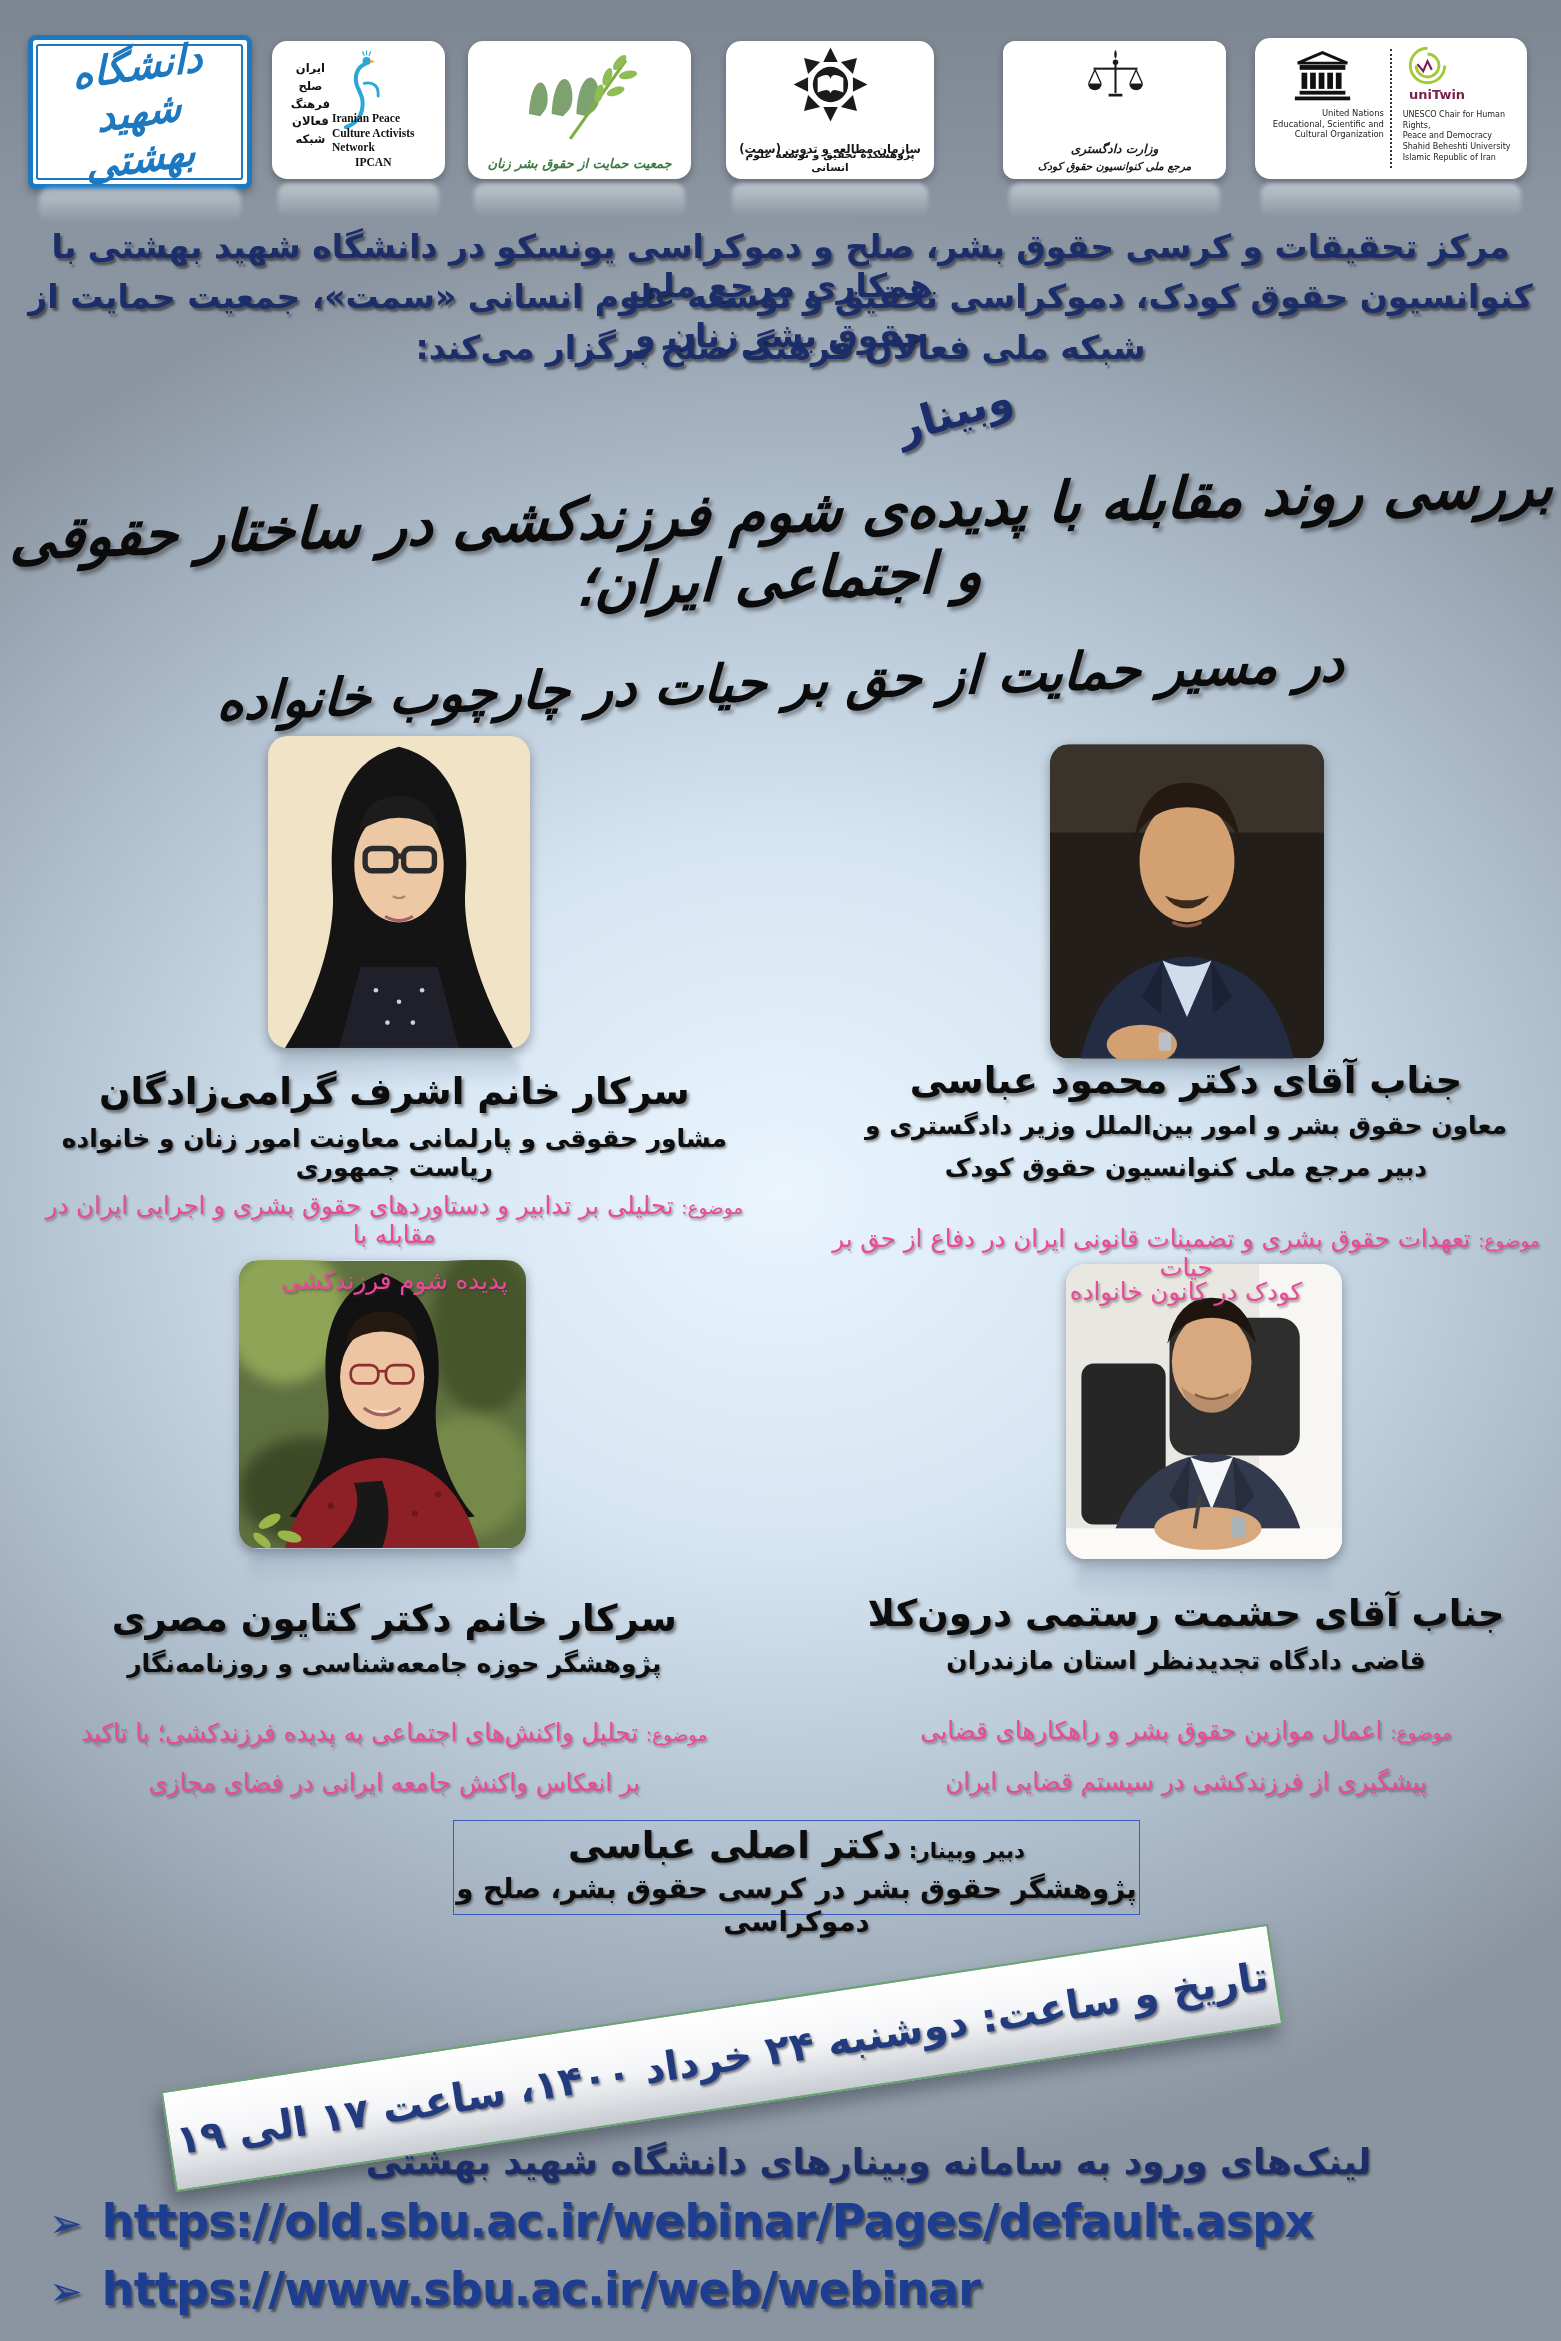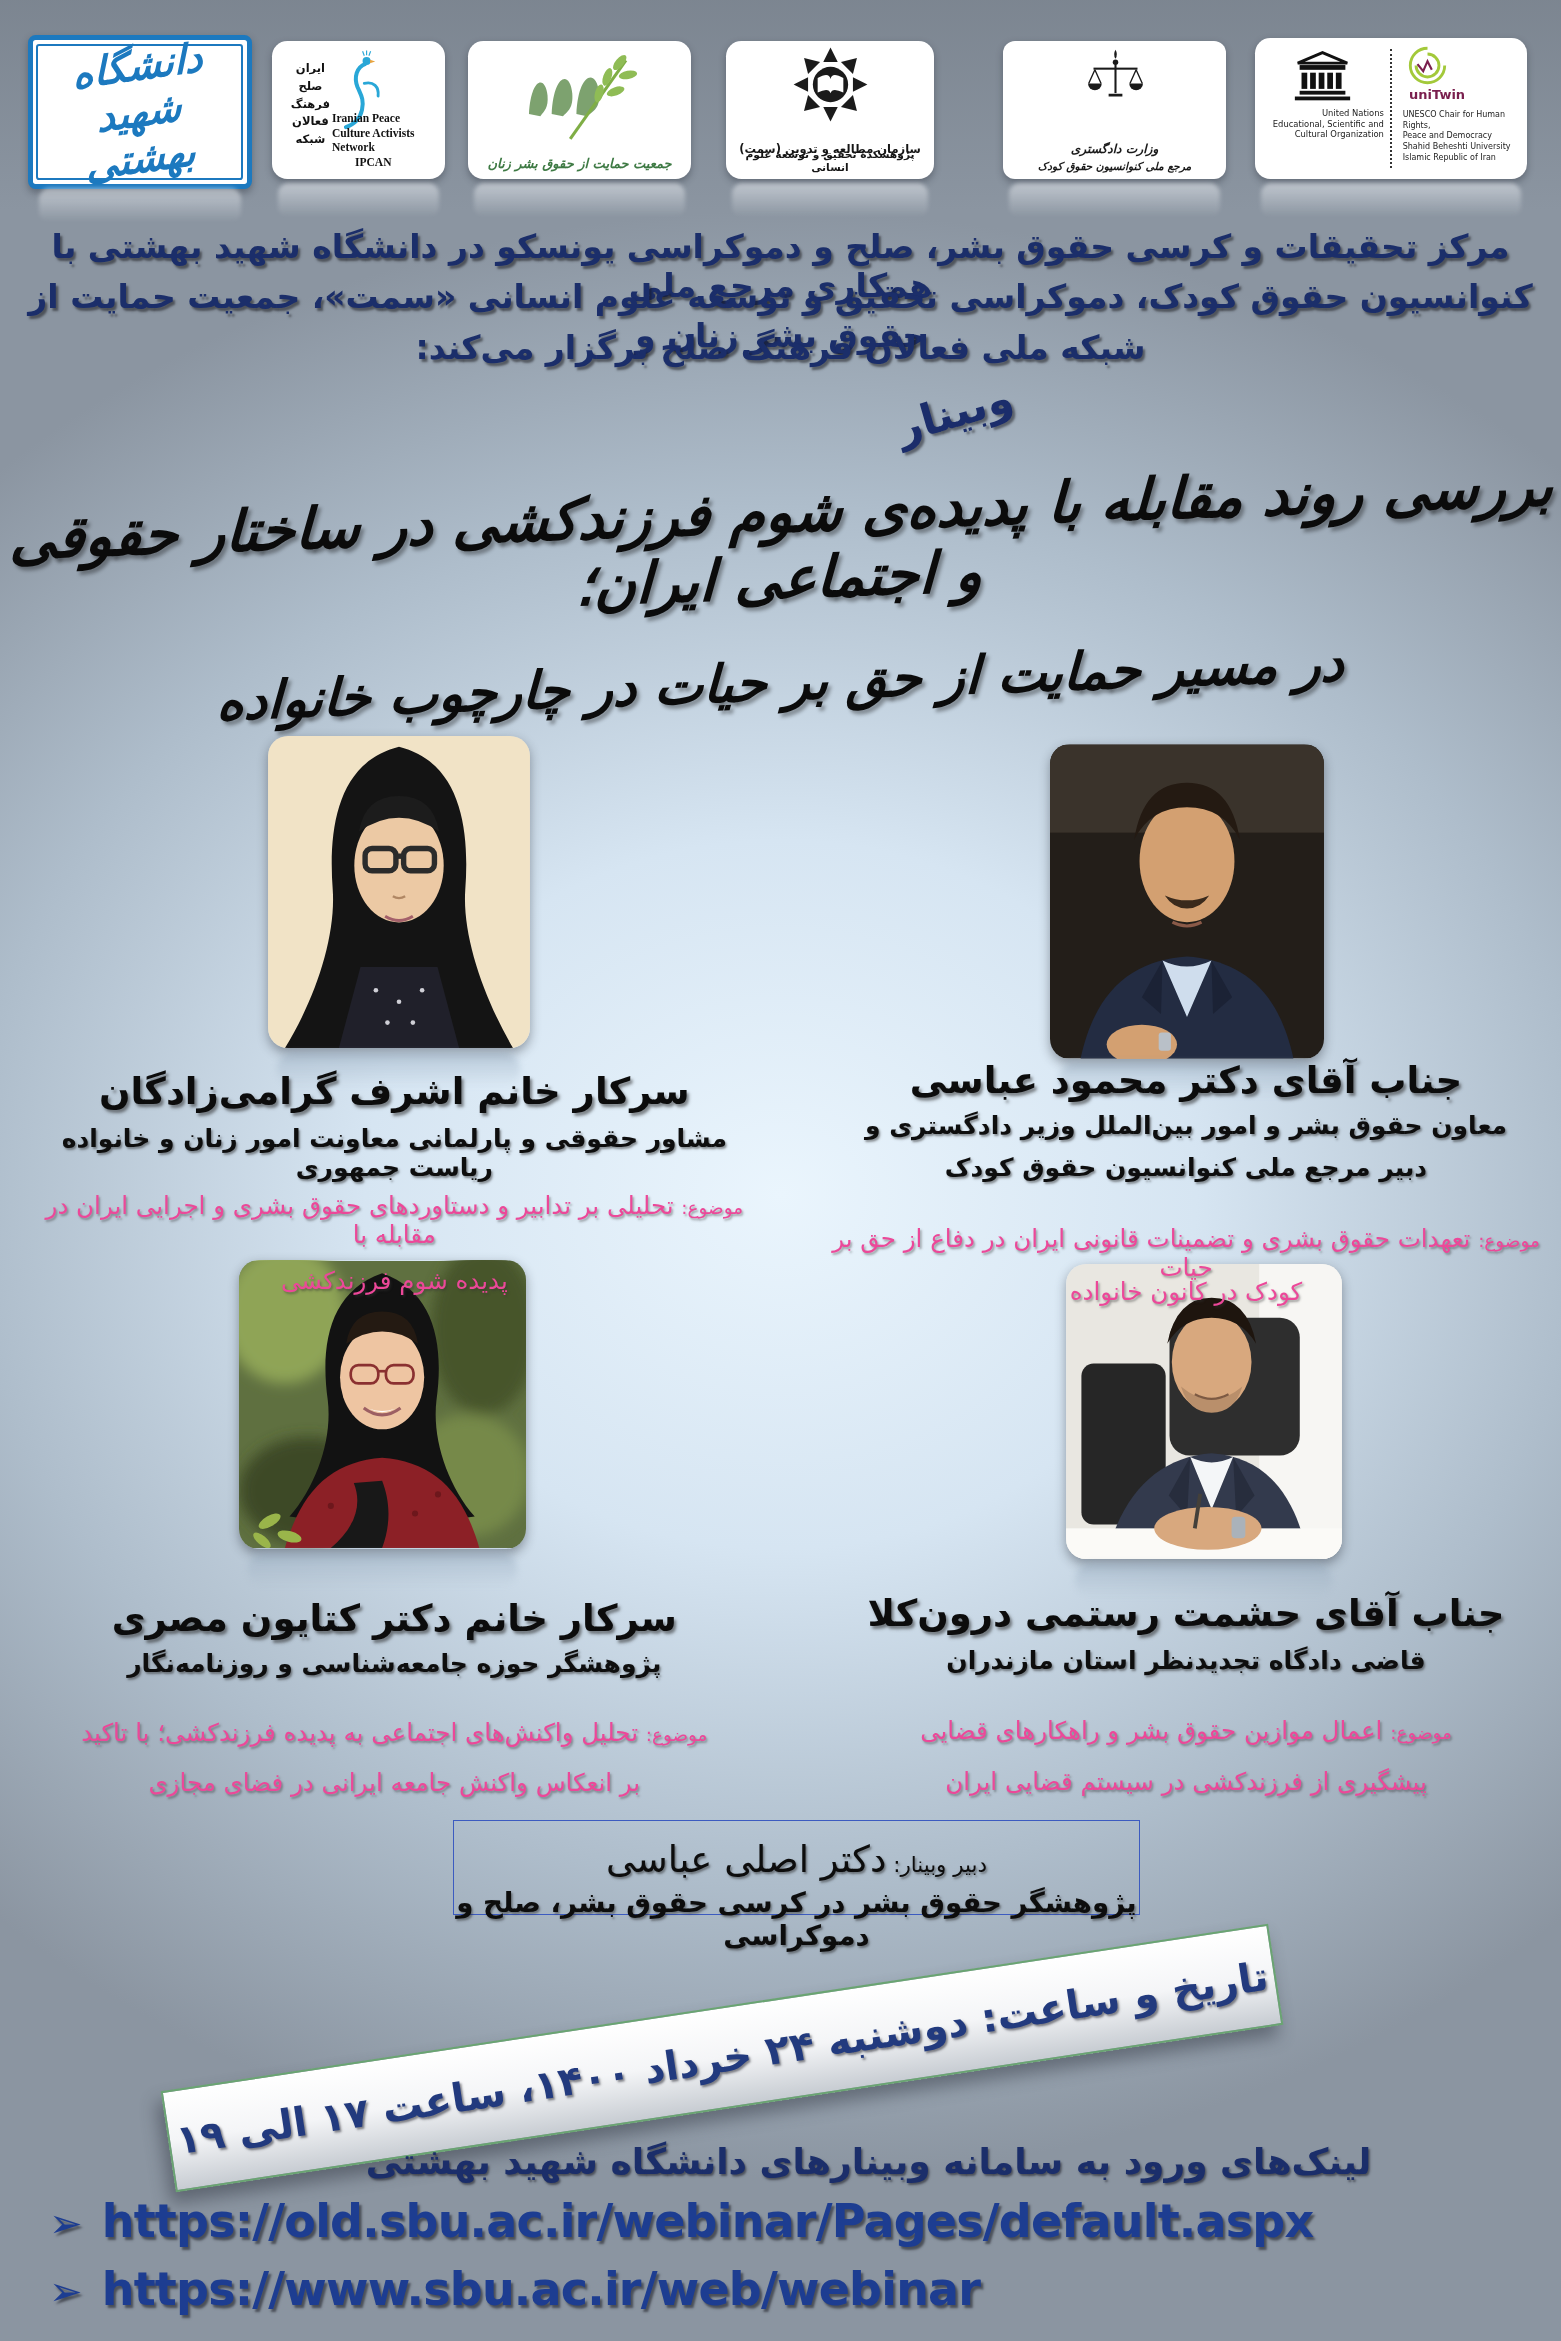--- a/index.html
+++ b/index.html
@@ -76,21 +76,21 @@
   .cap{position:absolute;font-weight:bold;}
   .col-l{left:15.3px;width:758px;}
   .col-r{left:811px;width:750px;}
   .sp-name{font-size:37px;color:#0c0c0c;text-shadow:2.3px 3.1px 3.1px rgba(40,40,40,.55);}
   .sp-title{font-size:25px;color:#0e0e0e;text-shadow:1.5px 2.3px 2.3px rgba(40,40,40,.5);}
   .sp-topic{font-size:24.5px;font-weight:normal;color:#ec4899;text-shadow:1.5px 2.3px 2.3px rgba(50,50,50,.45);margin-top:25px;}
   .topic-prefix{font-size:18.4px;}
 
   
   .mod-box{left:453px;top:1820px;width:685px;height:93px;border:1.5px solid #3c5bc0;}
-  .mod-line1{margin-top:17px;font-size:21.4px;font-weight:normal;color:#0d0d0d;text-shadow:1.5px 2.3px 2.3px rgba(40,40,40,.5);}
+  .mod-line1{margin-top:3px;font-size:21.4px;font-weight:bold;color:#0d0d0d;text-shadow:1.5px 2.3px 2.3px rgba(40,40,40,.5);}
   .mod-name{font-size:37px;}
   .mod-line2{margin-top:4.6px;font-size:27.6px;font-weight:bold;color:#0d0d0d;text-shadow:1.5px 2.3px 2.3px rgba(40,40,40,.5);}
 
   
   .ribbon{left:162px;top:2007px;width:1116px;height:98px;transform:rotate(-8.6deg);
     background:linear-gradient(180deg,#ffffff 0%,#f4f5f7 50%,#c7ccd2 100%);
     border:2.3px solid #6aa472;box-shadow:-6.1px 10.7px 17px rgba(40,45,55,.45);
     display:flex;align-items:center;justify-content:center;}
   .ribbon-text{font-size:40px;font-weight:bold;color:#223a7e;text-shadow:1.5px 2.3px 2.3px rgba(20,20,30,.5);}
 

